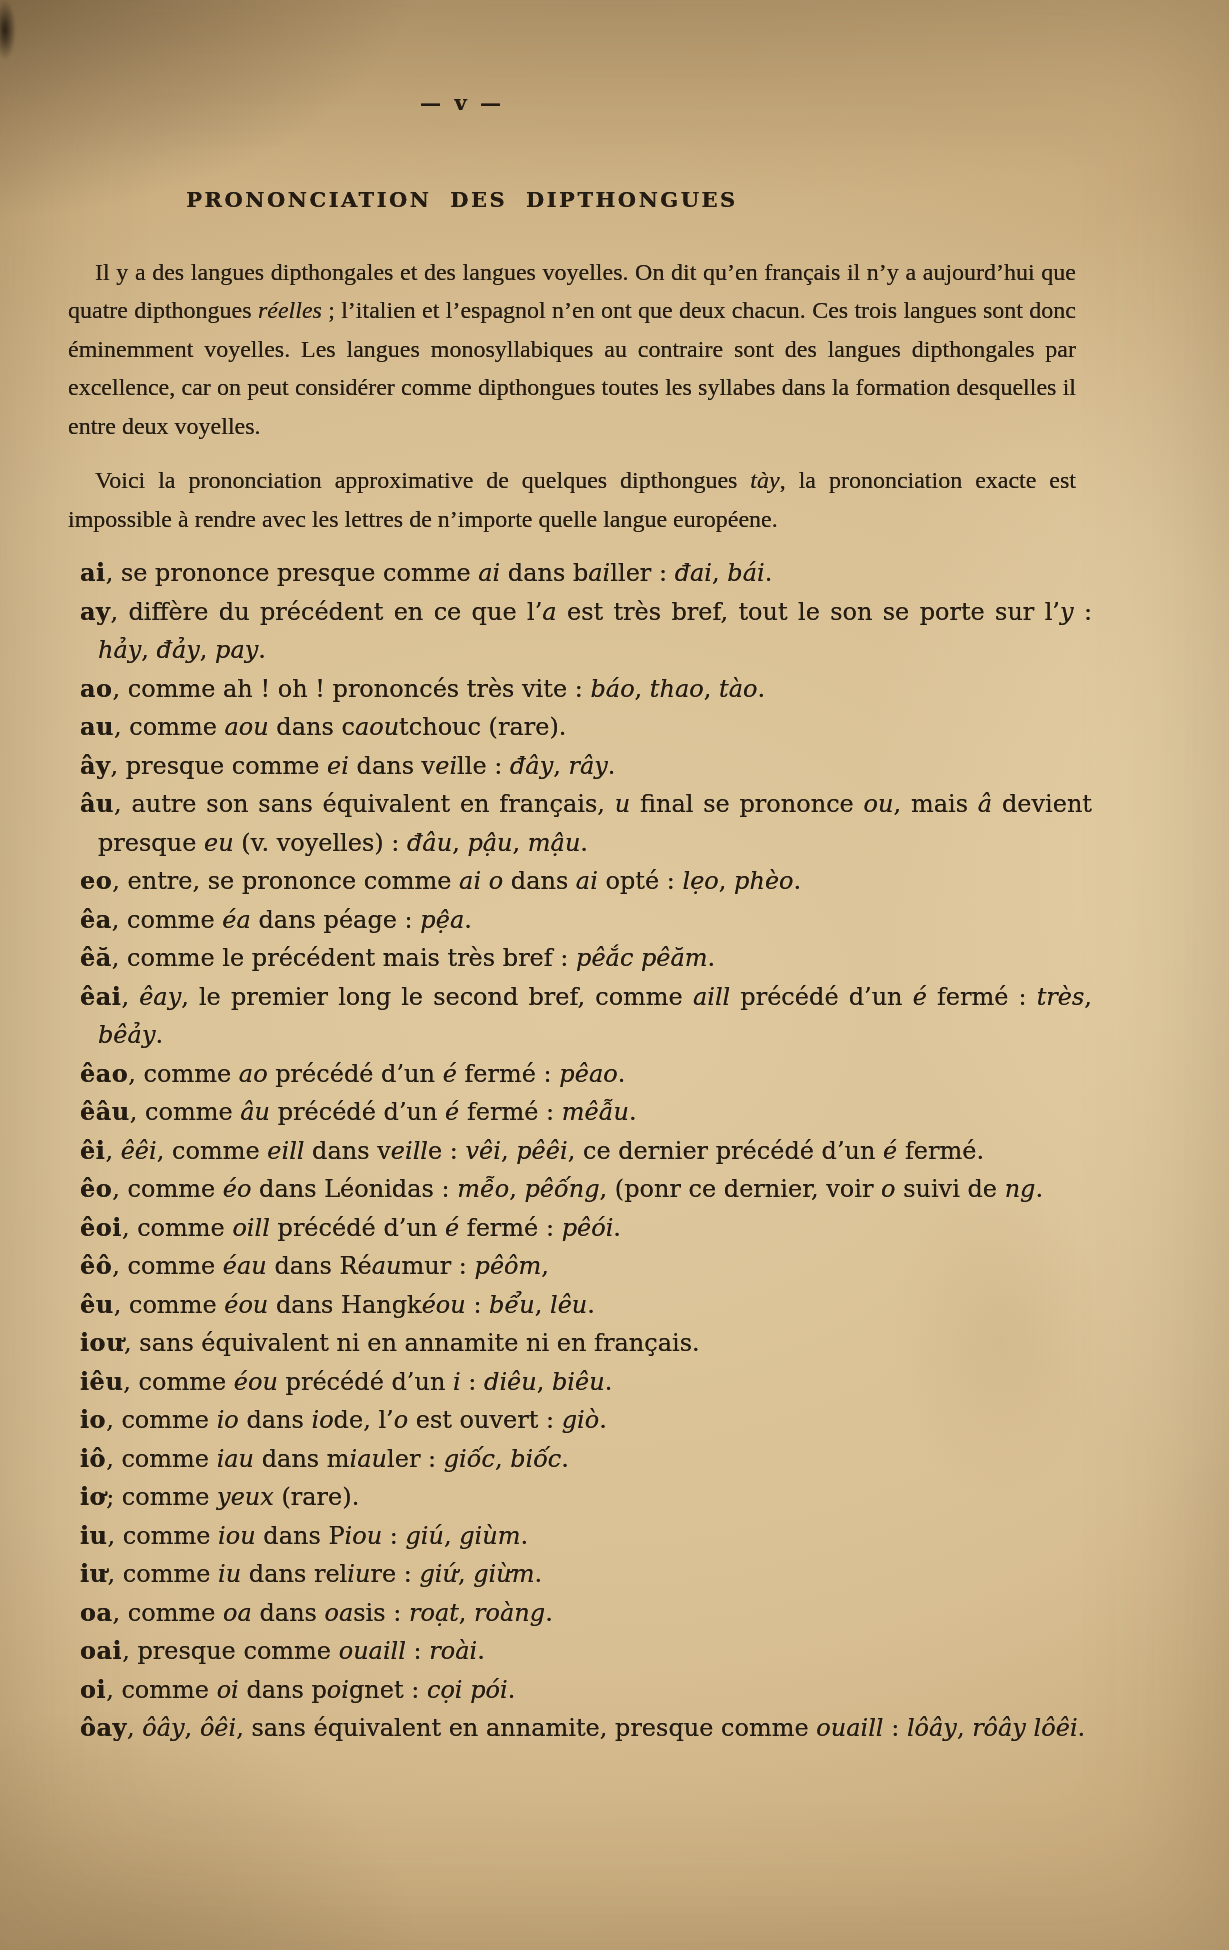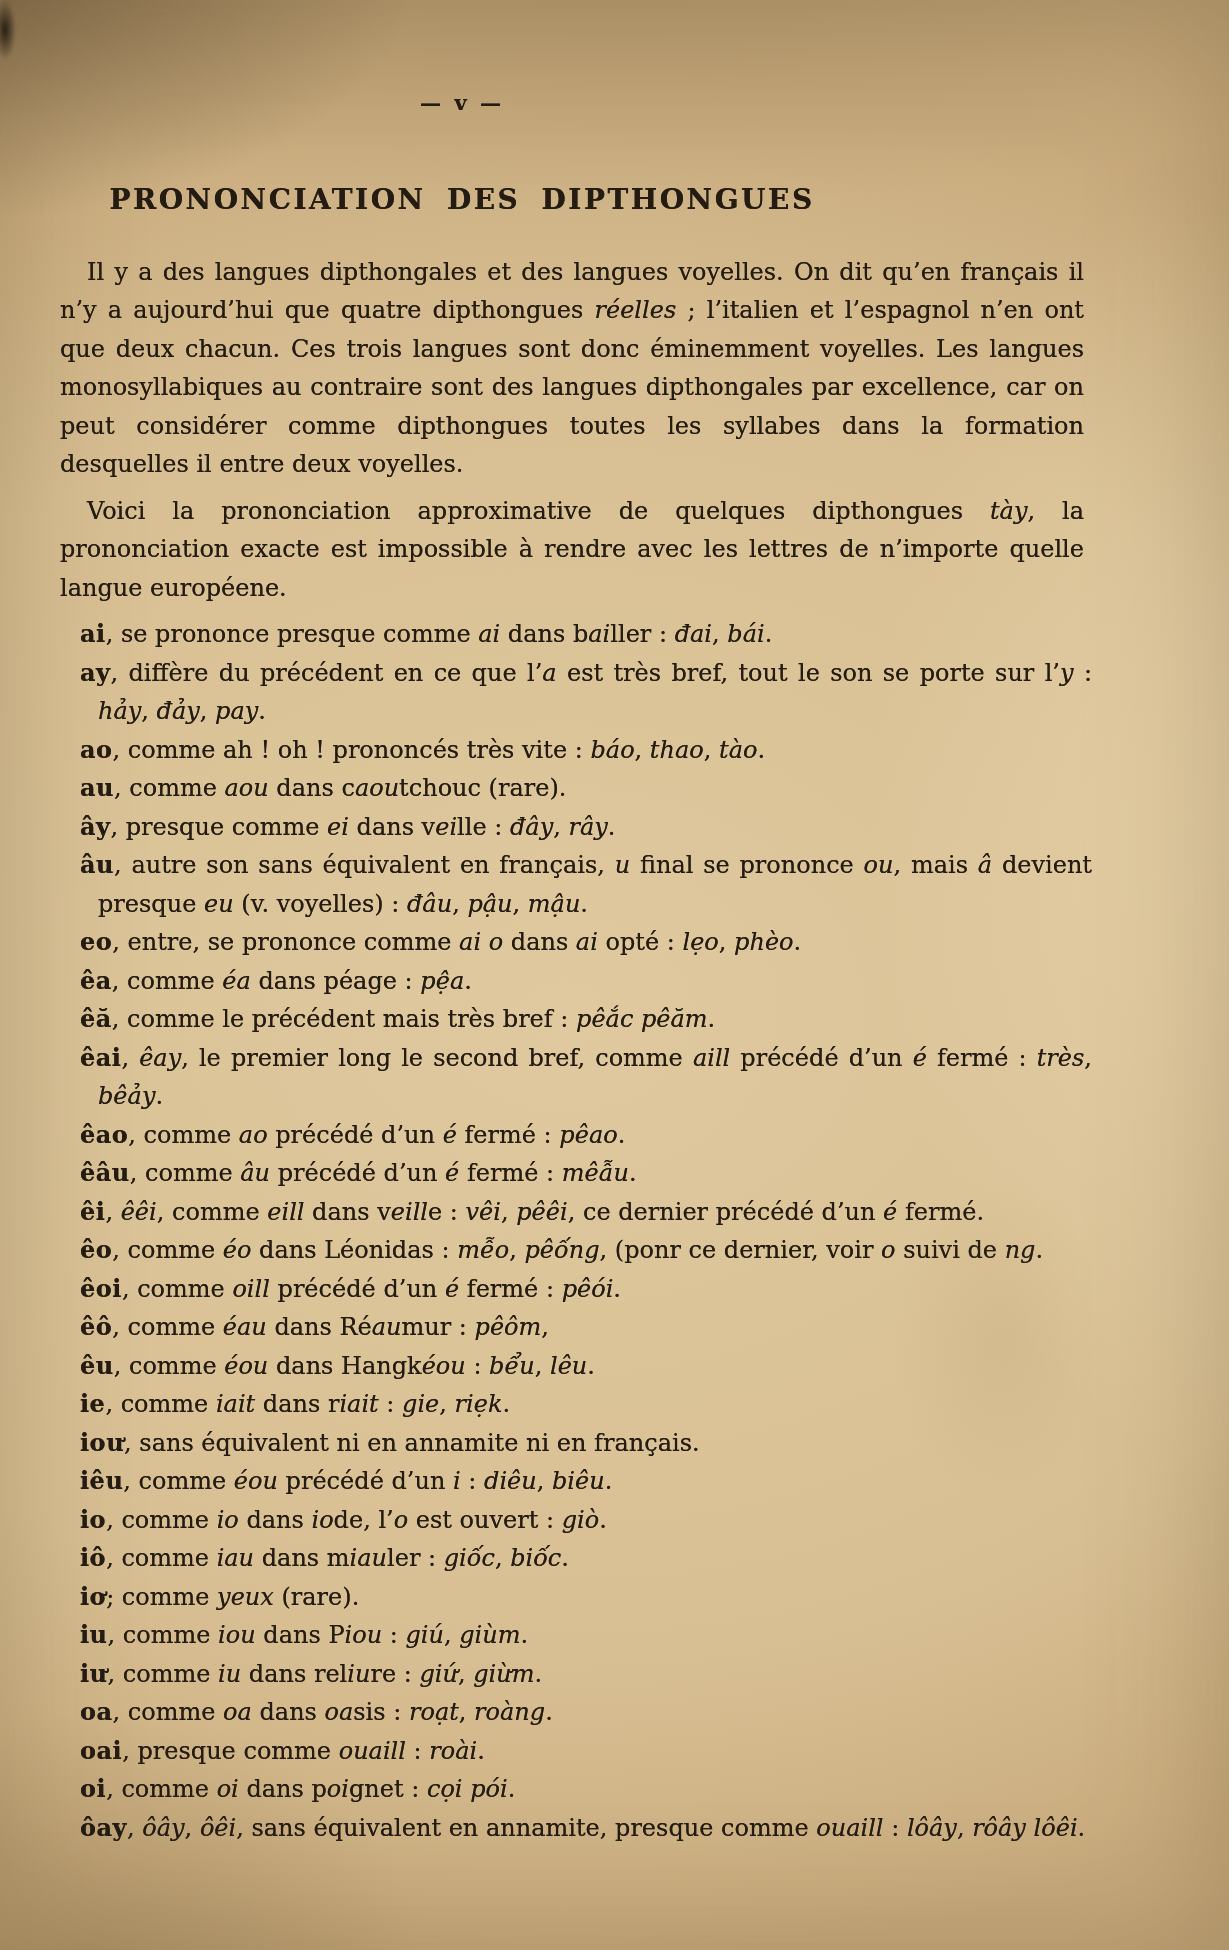--- a/index.html
+++ b/index.html
@@ -34,25 +34,25 @@
     text-shadow:0 0 .6px rgba(36,28,18,.85);
   }
   .pageno{
     margin-top:84px;width:820px;
     text-align:center;text-indent:0;
     font-size:21px;letter-spacing:3px;font-weight:700;
   }
   h1.title{
     margin:62px 0 0;width:820px;
     text-align:center;
-    font-size:28px;line-height:30px;
+    font-size:21px;line-height:30px;
     font-weight:700;letter-spacing:2.5px;word-spacing:9px;
   }
   .paras{margin-top:38px;}
-  .para{margin:8px;text-indent:27px;}
+  .para{margin:16px;text-indent:27px;font-family:Liberation Serif, serif;}
   .entries{margin-top:8px;}
   .entry{padding-left:46px;text-indent:-18px;}
   .term{font-weight:bold;letter-spacing:.5px;}
   .content i{font-style:italic;}
 </style>
 </head>
 <body>
 
 <div class="page">
   <div class="content">
@@ -73,21 +73,20 @@
         <div class="entry"><span class="term">êa</span><span><span>, comme </span><i>éa</i><span> dans péage : </span><i>pệa</i><span>.</span></span></div>
         <div class="entry"><span class="term">êă</span><span><span>, comme le précédent mais très bref : </span><i>pêắc pêăm</i><span>.</span></span></div>
         <div class="entry"><span class="term">êai</span><span><span>, </span><i>êay</i><span>, le premier long le second bref, comme </span><i>aill</i><span> précédé d’un </span><i>é</i><span> fermé : </span><i>très</i><span>, </span><i>bêảy</i><span>.</span></span></div>
         <div class="entry"><span class="term">êao</span><span><span>, comme </span><i>ao</i><span> précédé d’un </span><i>é</i><span> fermé : </span><i>pêao</i><span>.</span></span></div>
         <div class="entry"><span class="term">êâu</span><span><span>, comme </span><i>âu</i><span> précédé d’un </span><i>é</i><span> fermé : </span><i>mêẫu</i><span>.</span></span></div>
         <div class="entry"><span class="term">êi</span><span><span>, </span><i>êêi</i><span>, comme </span><i>eill</i><span> dans v</span><i>eill</i><span>e : </span><i>vêi</i><span>, </span><i>pêêi</i><span>, ce dernier précédé d’un </span><i>é</i><span> fermé.</span></span></div>
         <div class="entry"><span class="term">êo</span><span><span>, comme </span><i>éo</i><span> dans Léonidas : </span><i>mễo</i><span>, </span><i>pêống</i><span>, (ponr ce dernier, voir </span><i>o</i><span> suivi de </span><i>ng</i><span>.</span></span></div>
         <div class="entry"><span class="term">êoi</span><span><span>, comme </span><i>oill</i><span> précédé d’un </span><i>é</i><span> fermé : </span><i>pêói</i><span>.</span></span></div>
         <div class="entry"><span class="term">êô</span><span><span>, comme </span><i>éau</i><span> dans Ré</span><i>au</i><span>mur : </span><i>pêôm</i><span>,</span></span></div>
         <div class="entry"><span class="term">êu</span><span><span>, comme </span><i>éou</i><span> dans Hangk</span><i>éou</i><span> : </span><i>bểu</i><span>, </span><i>lêu</i><span>.</span></span></div>
-        <div class="entry"><span class="term">ie</span><span><span>, comme </span><i>iait</i><span> dans r</span><i>iait</i><span> : </span><i>gie</i><span>, </span><i>riẹk</i><span>.</span></span></div>
         <div class="entry"><span class="term">ioư</span><span><span>, sans équivalent ni en annamite ni en français.</span></span></div>
         <div class="entry"><span class="term">iêu</span><span><span>, comme </span><i>éou</i><span> précédé d’un </span><i>i</i><span> : </span><i>diêu</i><span>, </span><i>biêu</i><span>.</span></span></div>
         <div class="entry"><span class="term">io</span><span><span>, comme </span><i>io</i><span> dans </span><i>io</i><span>de, l’</span><i>o</i><span> est ouvert : </span><i>giò</i><span>.</span></span></div>
         <div class="entry"><span class="term">iô</span><span><span>, comme </span><i>iau</i><span> dans m</span><i>iau</i><span>ler : </span><i>giốc</i><span>, </span><i>biốc</i><span>.</span></span></div>
         <div class="entry"><span class="term">iơ</span><span><span>; comme </span><i>yeux</i><span> (rare).</span></span></div>
         <div class="entry"><span class="term">iu</span><span><span>, comme </span><i>iou</i><span> dans P</span><i>iou</i><span> : </span><i>giú</i><span>, </span><i>giùm</i><span>.</span></span></div>
         <div class="entry"><span class="term">iư</span><span><span>, comme </span><i>iu</i><span> dans rel</span><i>iu</i><span>re : </span><i>giứ</i><span>, </span><i>giừm</i><span>.</span></span></div>
         <div class="entry"><span class="term">oa</span><span><span>, comme </span><i>oa</i><span> dans </span><i>oa</i><span>sis : </span><i>roạt</i><span>, </span><i>roàng</i><span>.</span></span></div>
         <div class="entry"><span class="term">oai</span><span><span>, presque comme </span><i>ouaill</i><span> : </span><i>roài</i><span>.</span></span></div>
         <div class="entry"><span class="term">oi</span><span><span>, comme </span><i>oi</i><span> dans p</span><i>oi</i><span>gnet : </span><i>cọi pói</i><span>.</span></span></div>

